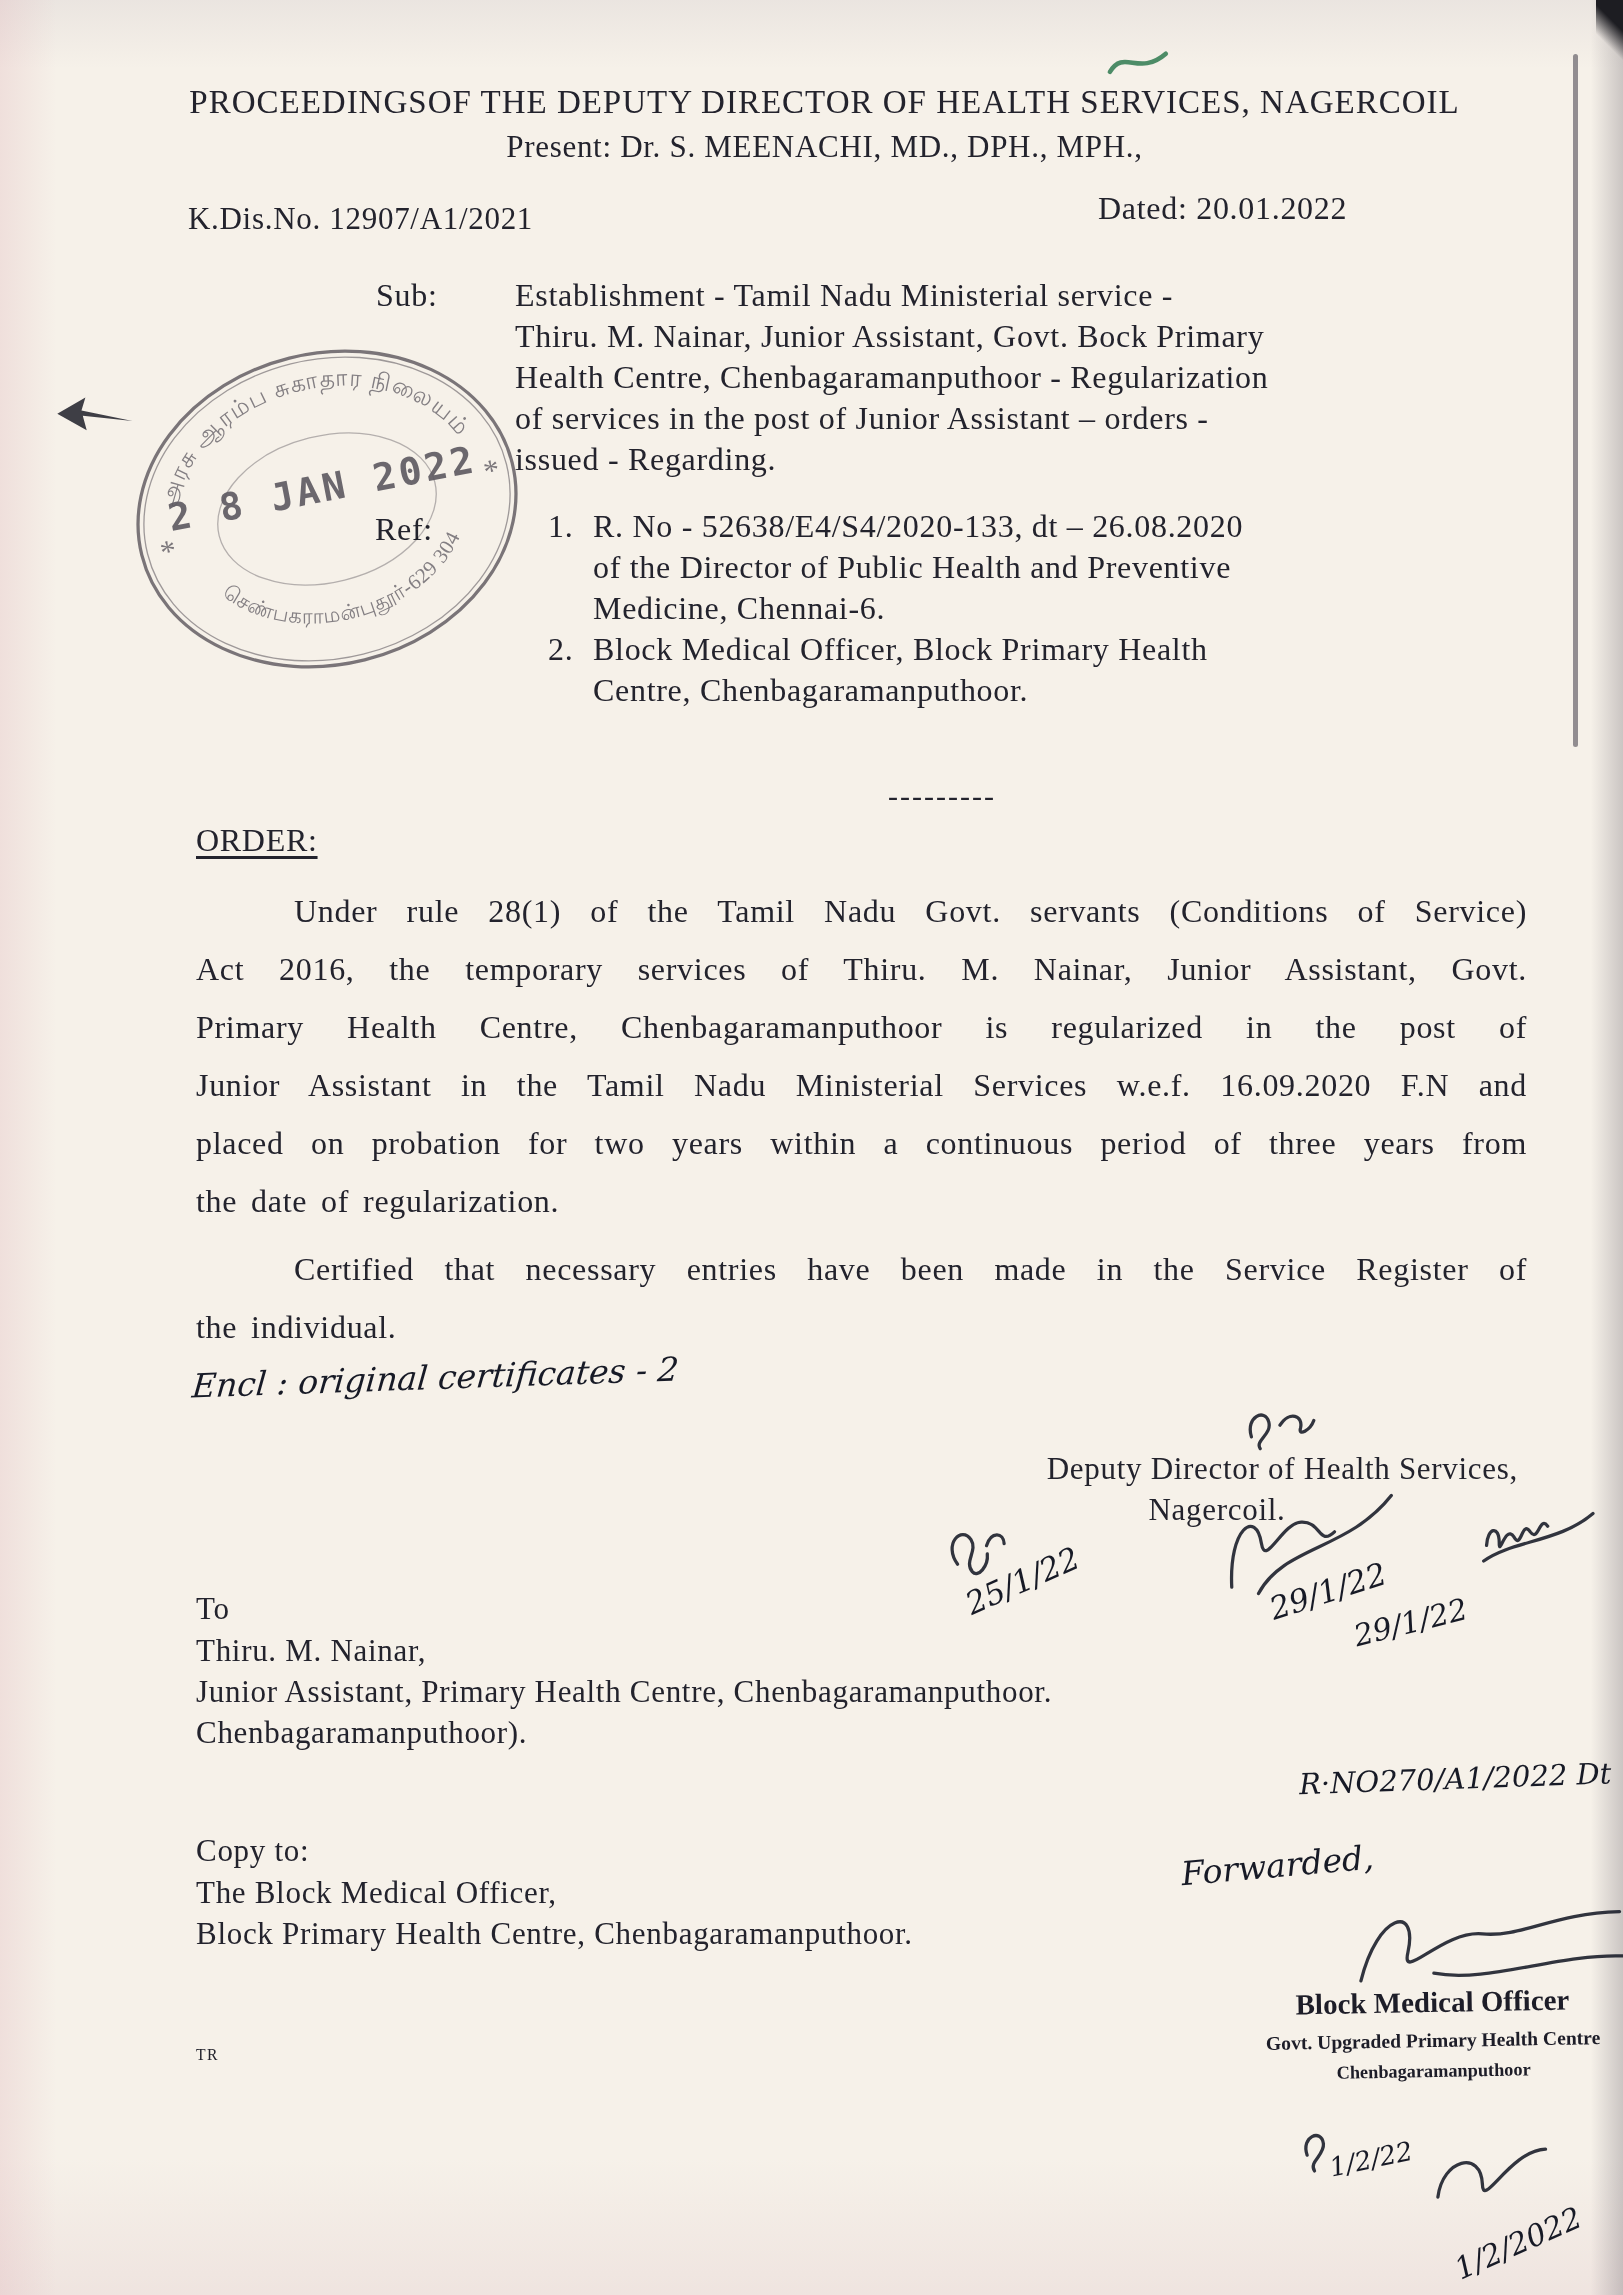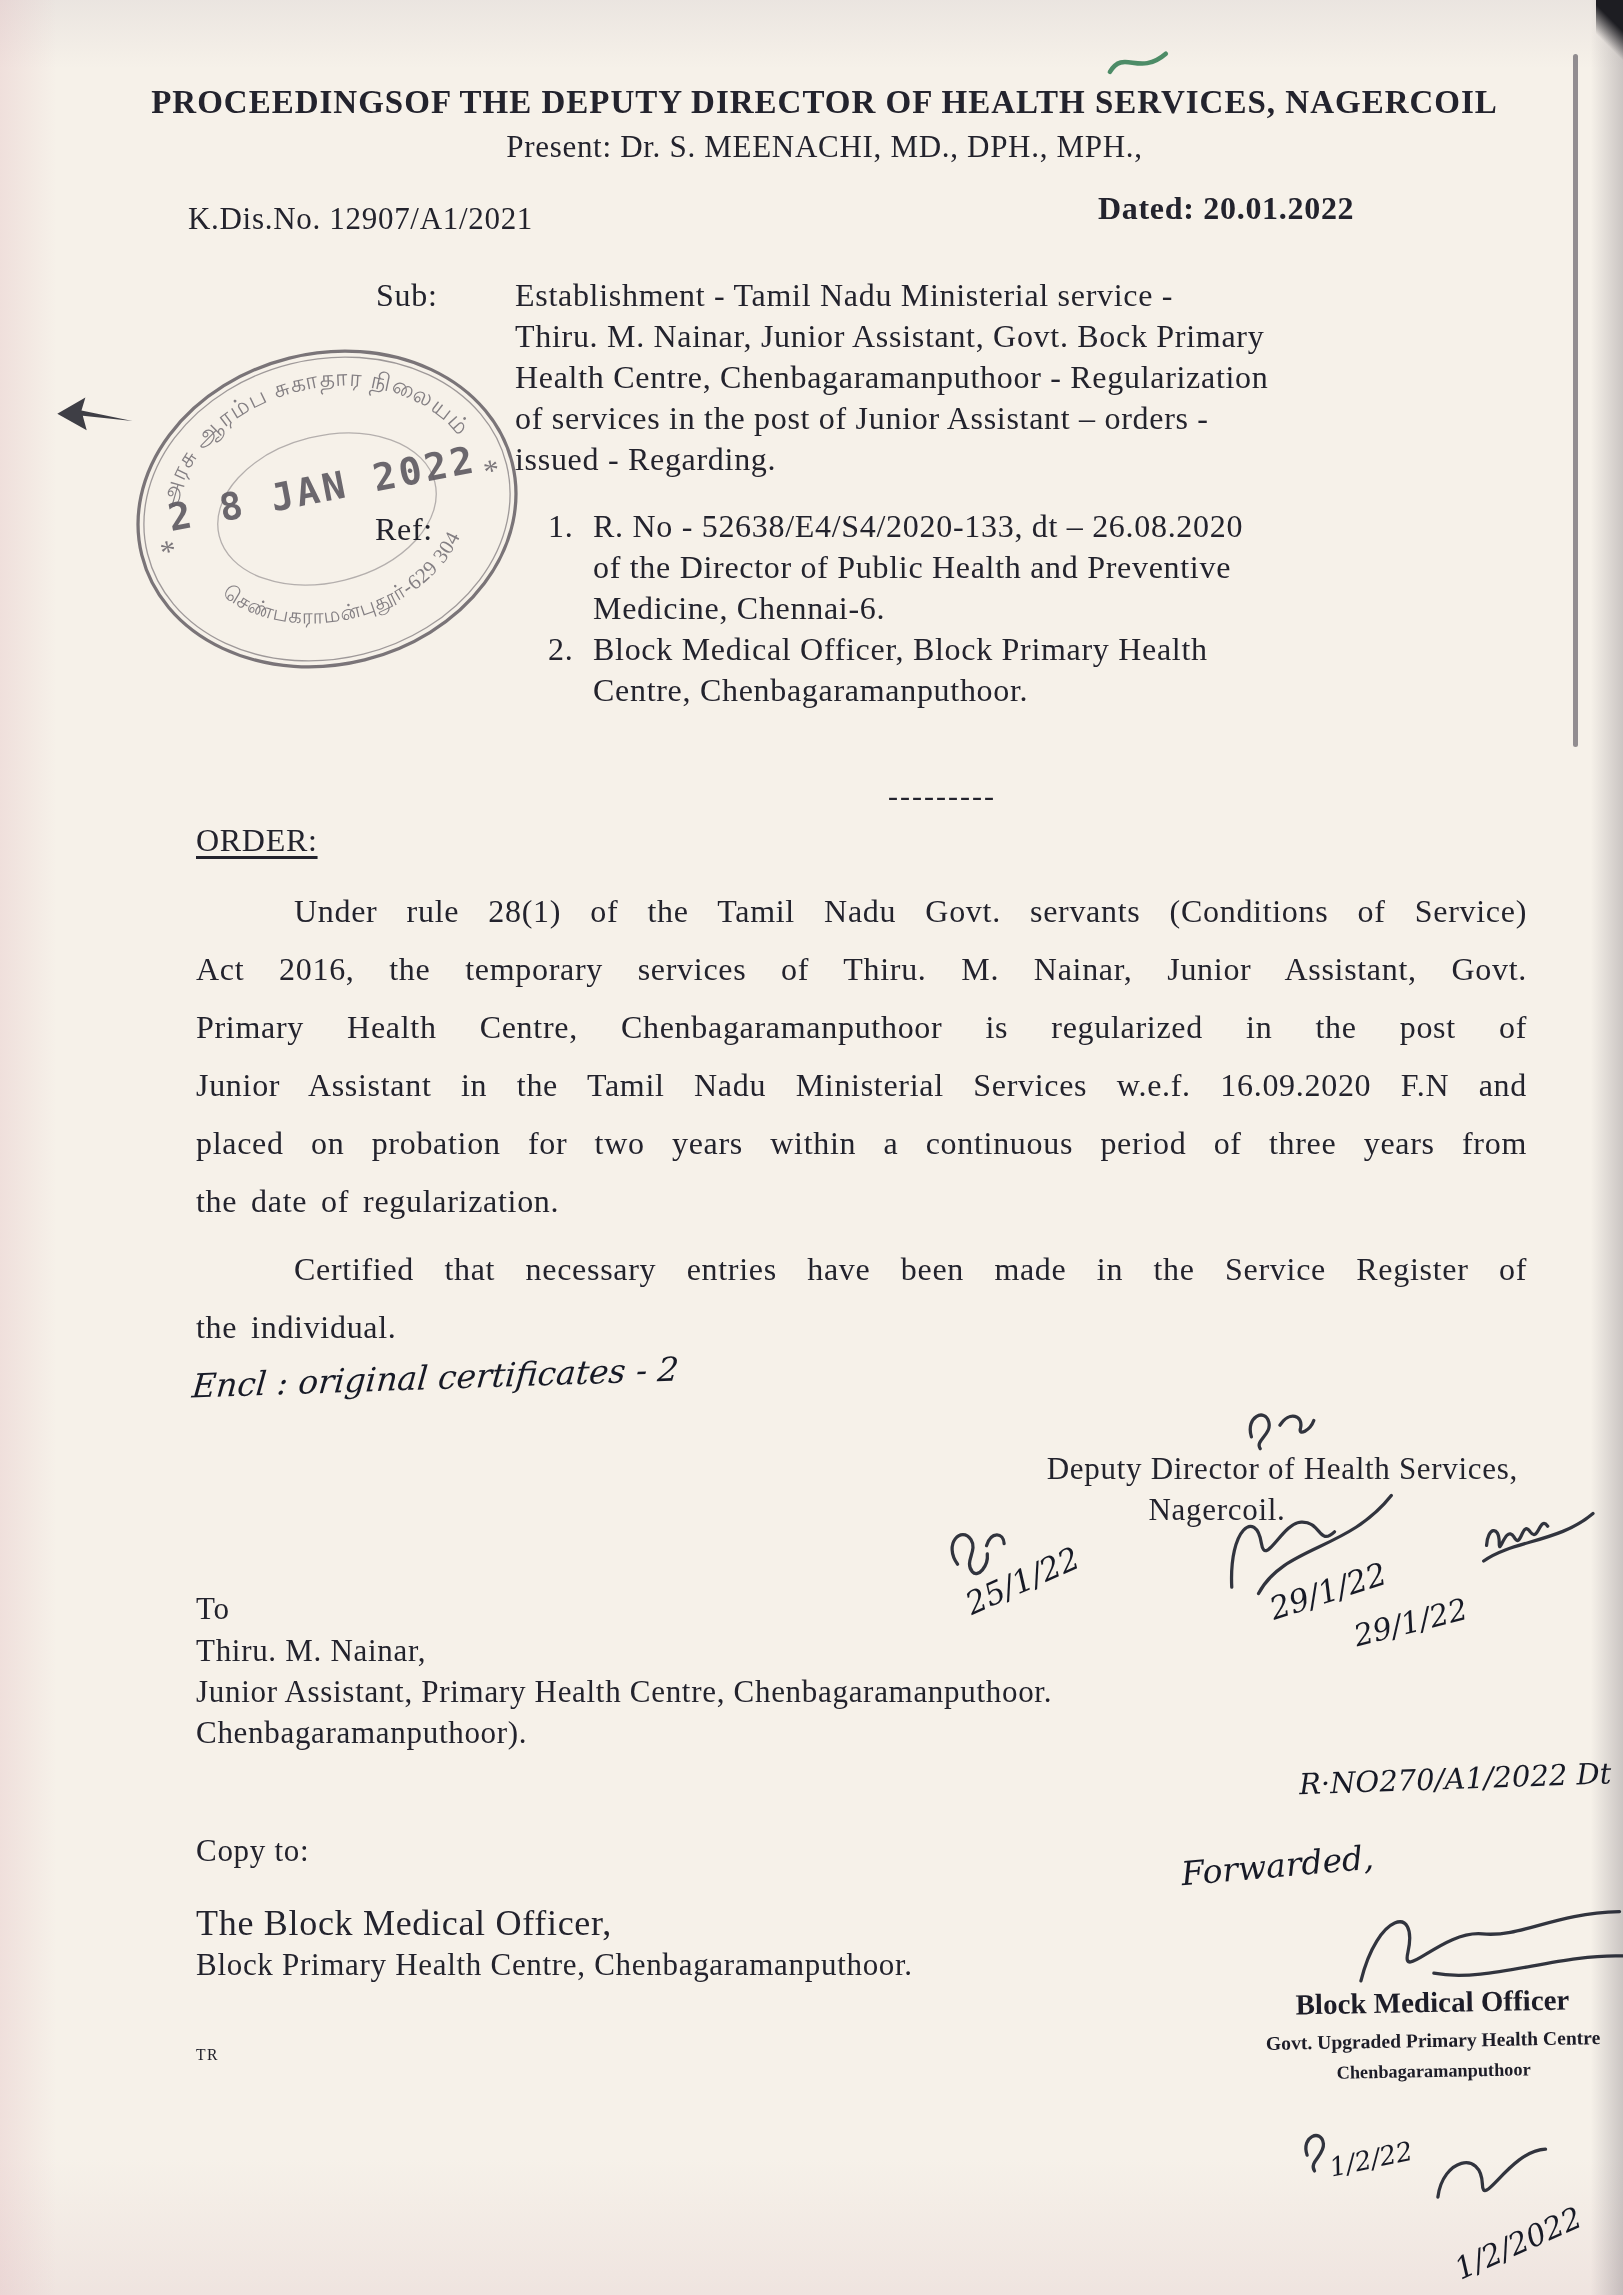--- a/index.html
+++ b/index.html
@@ -10,21 +10,21 @@
     background:
       linear-gradient(90deg, rgba(224,182,188,0.30) 0%, rgba(224,182,188,0) 3.5%),
       linear-gradient(270deg, rgba(90,84,96,0.28) 0%, rgba(90,84,96,0) 2.0%),
       linear-gradient(180deg, rgba(188,180,188,0.20) 0%, rgba(188,180,188,0) 3%),
       linear-gradient(0deg, rgba(214,182,190,0.22) 0%, rgba(214,182,190,0) 6%),
       #f6f1e9;
   }
   .abs { position:absolute; }
   .typed { font-size:32px; letter-spacing:0.7px; line-height:41px; white-space:nowrap; }
   .center { text-align:center; }
-  .semib { font-weight:700; }
+  .semib { font-weight:400; }
   .jline { text-align:justify; text-align-last:justify; font-size:32px; letter-spacing:0.7px; word-spacing:5.2px; line-height:58px; height:58px; overflow:hidden; }
   .jlast { text-align:right; text-align-last:left; }
   .hand { font-family:"DejaVu Serif", serif; font-style:italic; color:#171a26; white-space:nowrap; }
   .sigsvg { position:absolute; overflow:visible; }
   .sigsvg path { stroke:#1c1f2b; stroke-width:5; fill:none; stroke-linecap:round; opacity:0.9; }
   .svghand { font-family:"DejaVu Serif", serif; font-style:italic; fill:#171a26; }
   .sealsvg text { fill:#4a4754; }
   .stampline { font-family:"Liberation Serif", serif; font-weight:700; color:#1d1d28; text-align:center; white-space:nowrap; }
   .artifact { pointer-events:none; }
 </style>
@@ -111,21 +111,21 @@
   <div class="abs" style="left:196px; top:1630px; width:1047px;">
     <div class="typed" style="font-size:31px; line-height:41px;">Thiru. M. Nainar,</div>
     <div class="typed" style="font-size:31px; line-height:41px;">Junior Assistant, Primary Health Centre, Chenbagaramanputhoor.</div>
     <div class="typed" style="font-size:31px; line-height:41px;">Chenbagaramanputhoor).</div>
   </div>
 
   <div class="abs hand" style="left:1299px; top:1760px; font-size:29px; transform:rotate(-2deg);">R·NO270/A1/2022   Dt :  1/2/2</div>
 
   <div class="abs typed" style="left:196px; top:1830px; font-size:31px;">Copy to:</div>
   <div class="abs" style="left:196px; top:1872px; width:1047px;">
-    <div class="typed" style="font-size:36px; line-height:41px;margin-top:31px;">The Block Medical Officer,</div>
+    <div class="typed" style="font-size:31px; line-height:41px;">The Block Medical Officer,</div>
     <div class="typed" style="font-size:31px; line-height:41px;">Block Primary Health Centre, Chenbagaramanputhoor.</div>
   </div>
 
   <div class="abs hand" style="left:1181px; top:1846px; font-size:33px; transform:rotate(-5deg);">Forwarded,</div>
 
   <svg class="sigsvg" style="left:1340px; top:1884px; transform:rotate(-6deg);" width="288" height="131" viewBox="0 0 440 200">
     <path d="M28,128 C64,28 128,20 104,92 C88,138 160,64 220,76 C280,88 330,56 432,64"></path>
     <path d="M140,128 C220,152 330,118 430,132"></path>
   </svg>
 

